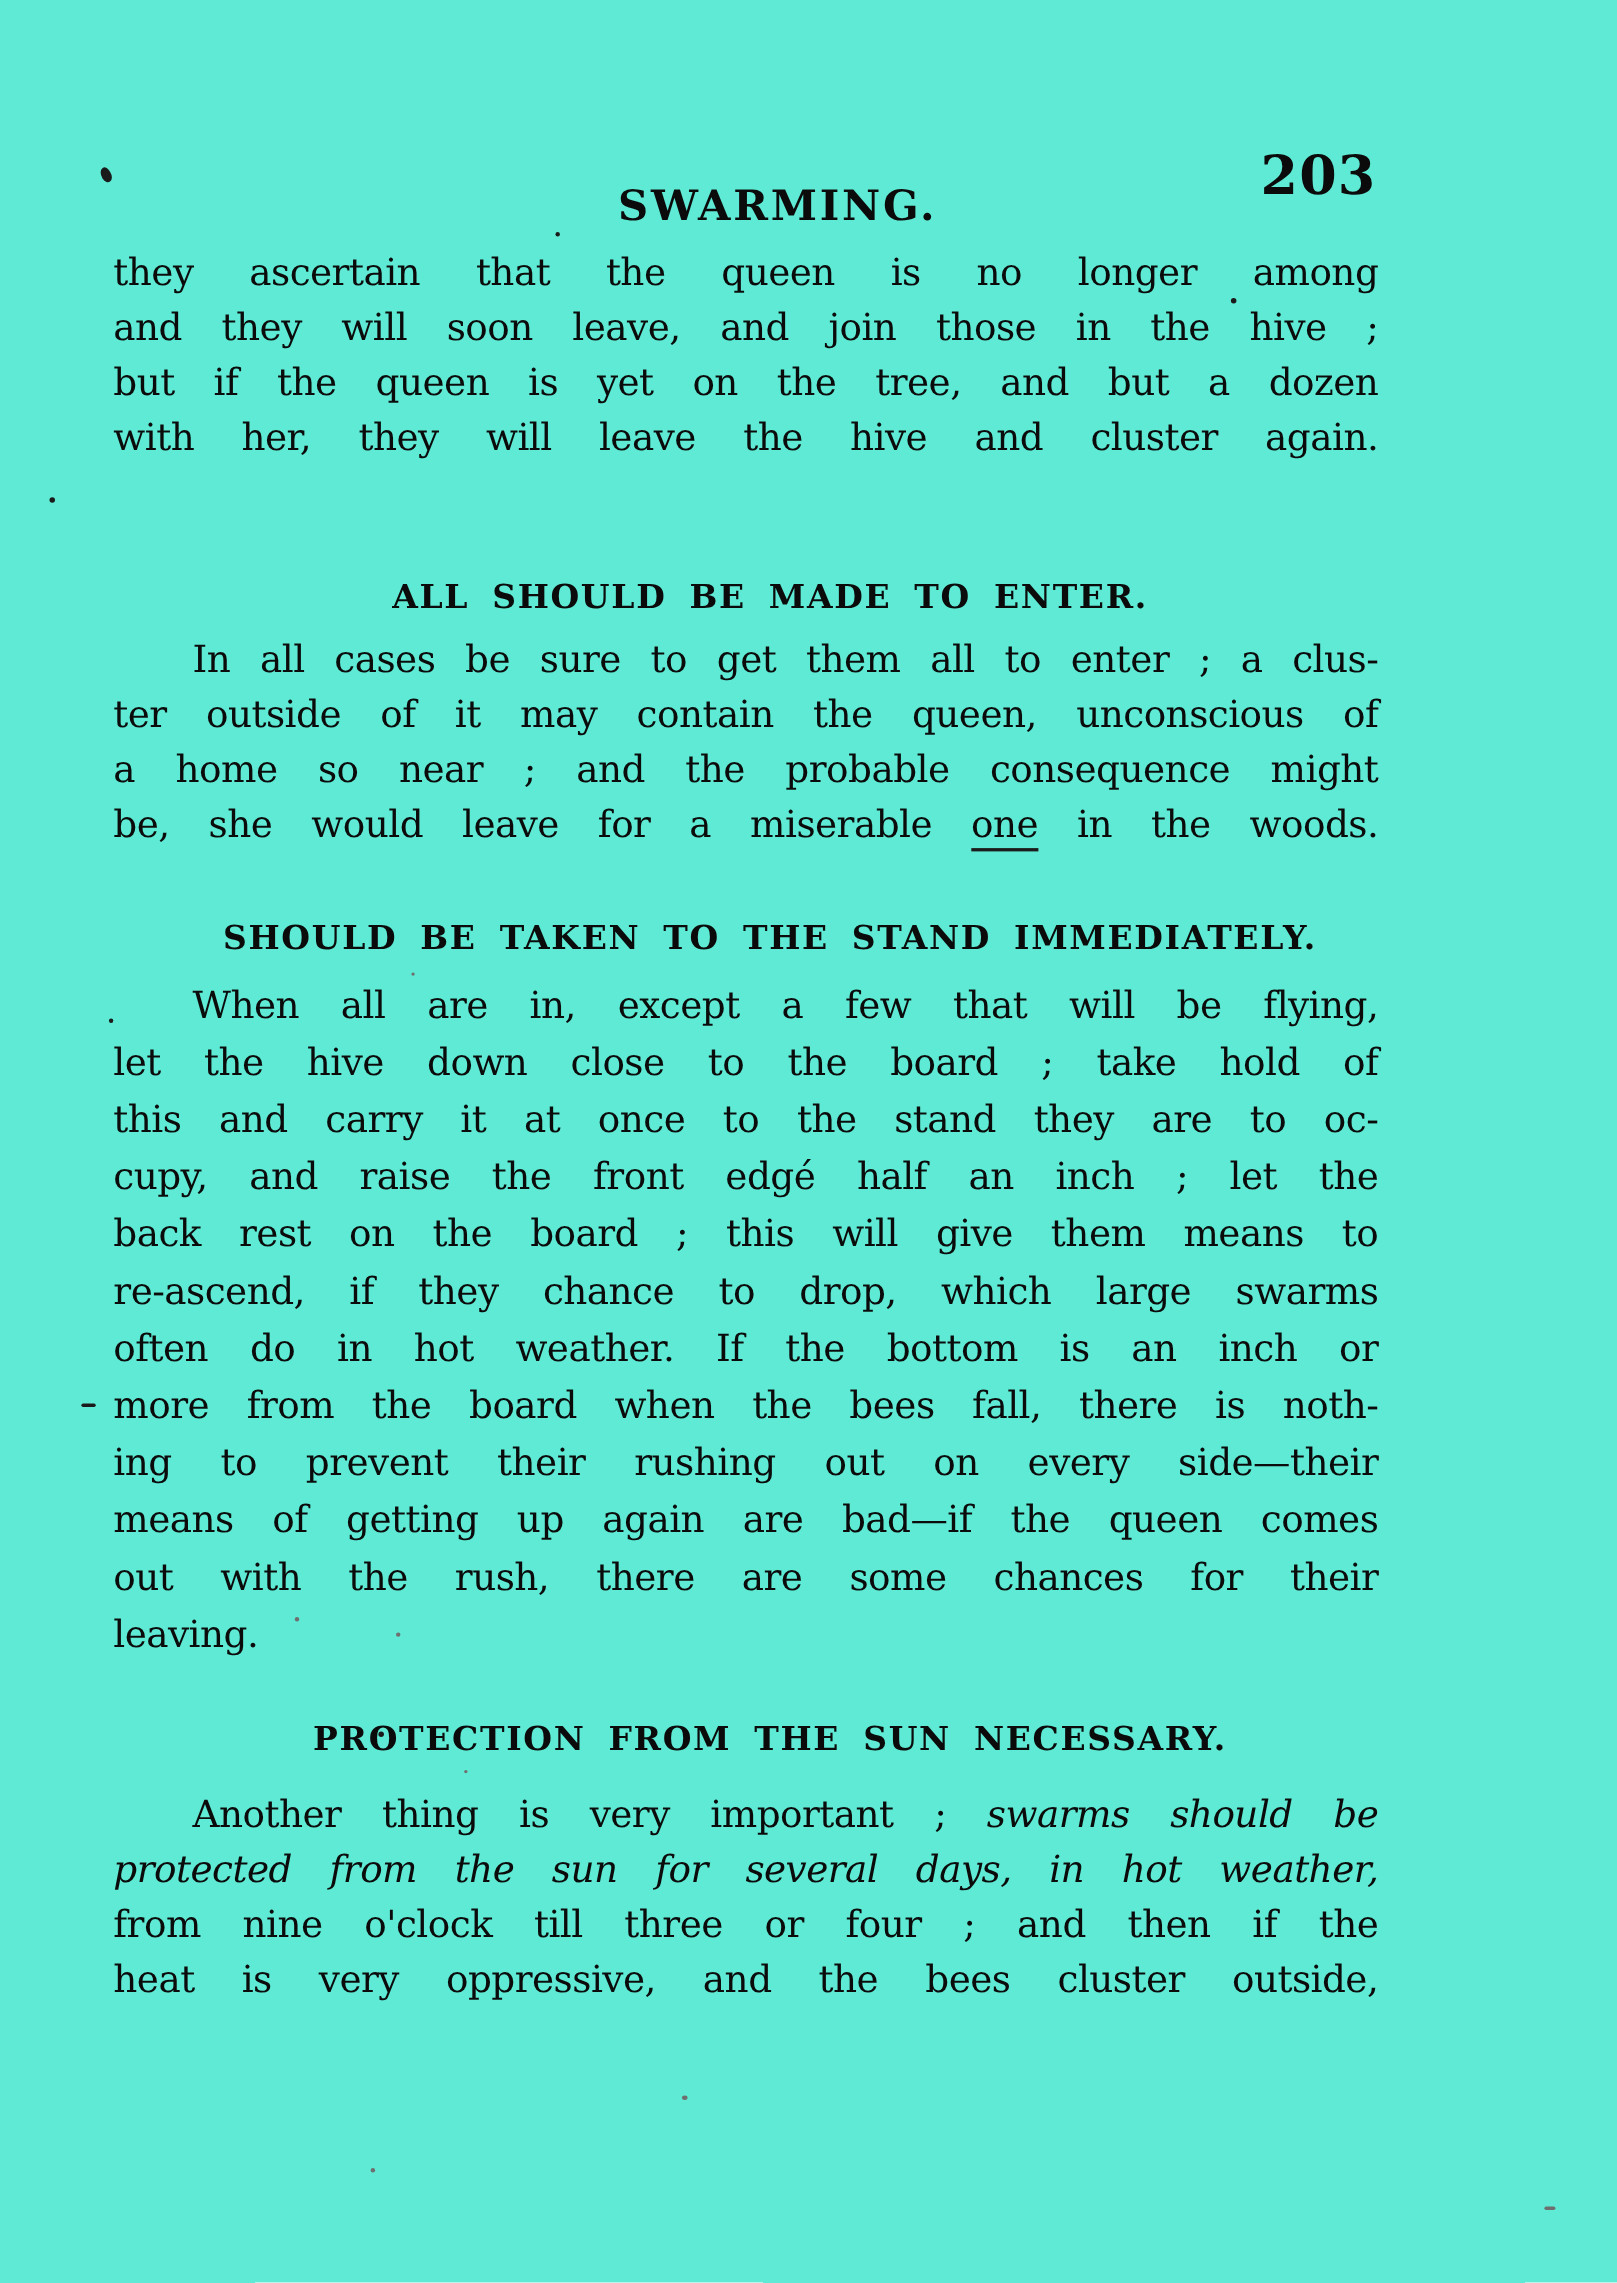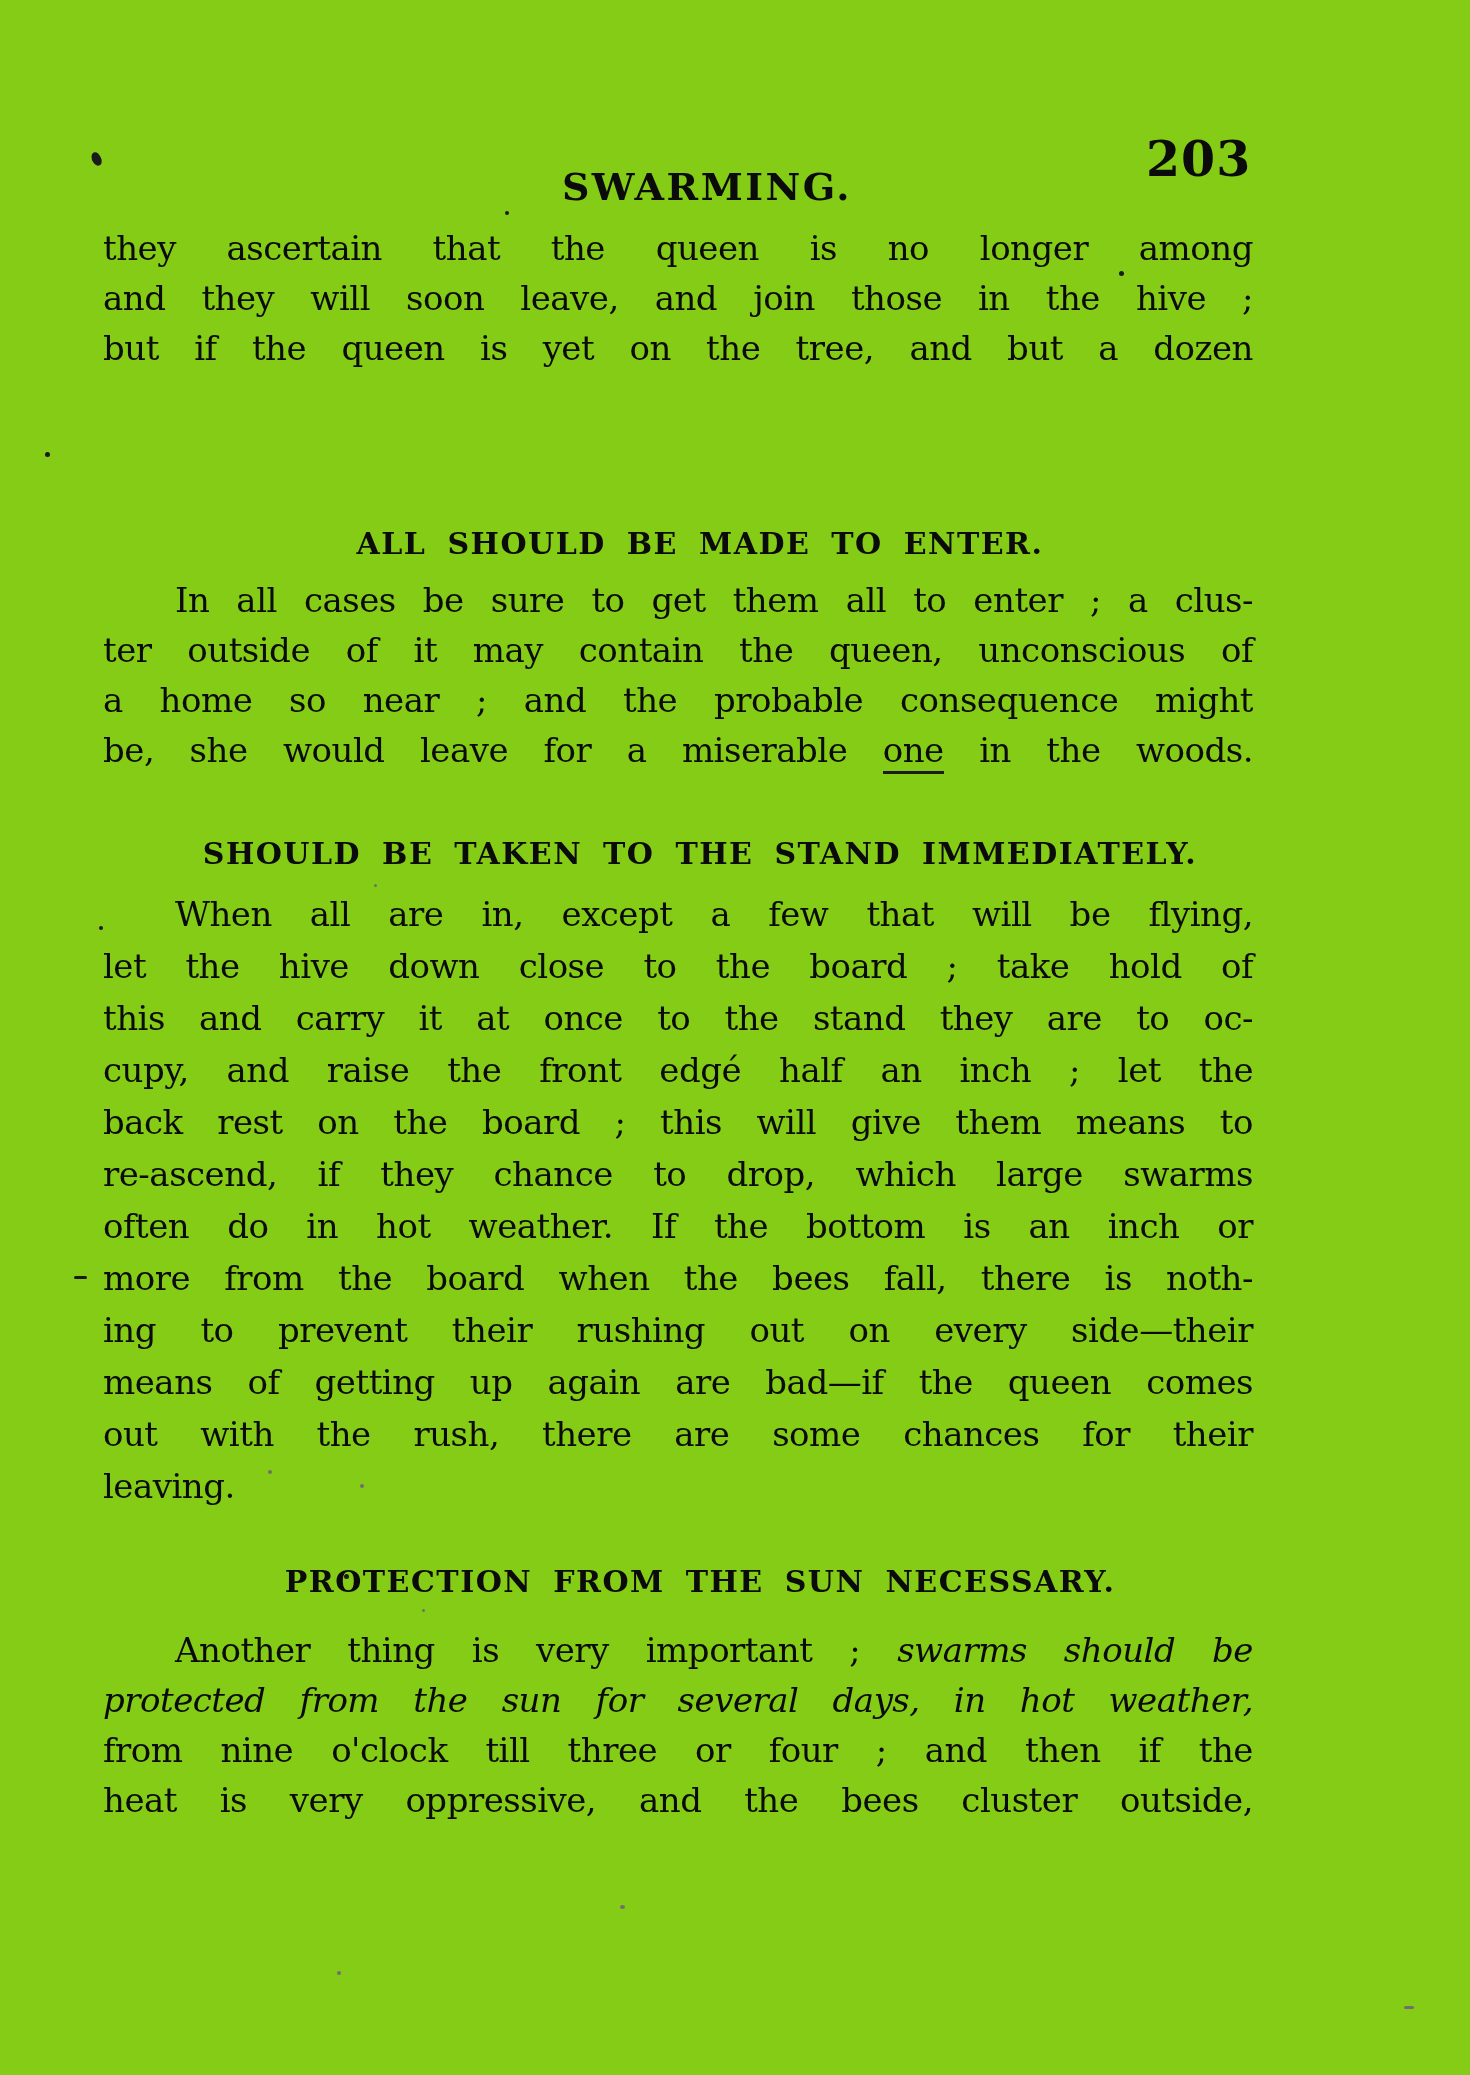--- a/index.html
+++ b/index.html
@@ -4,21 +4,21 @@
 <style>
   html, body {
     margin: 0;
     padding: 0;
     background: #ffffff;
   }
   .page {
     position: relative;
     width: 1470px;
     height: 2075px;
-    background: #84cc16;
+    background: #5eead4;
     color: #0b0b0b;
     font-family: "DejaVu Serif", "Liberation Serif", serif;
     overflow: hidden;
   }
   
   .running-title {
     position: absolute;
     top: 165px;
     left: 0;
     width: 1470px;
@@ -92,20 +92,21 @@
 <body>
 
 <div class="page">
   <div class="running-title">SWARMING.</div>
   <div class="page-number">203</div>
   <div id="content">
       <div class="para" style="top: 223px;">
         <div class="line"><span>they ascertain that the queen is no longer among</span></div>
         <div class="line"><span>and they will soon leave, and join those in the hive ;</span></div>
         <div class="line"><span>but if the queen is yet on the tree, and but a dozen</span></div>
+        <div class="line"><span>with her, they will leave the hive and cluster again.</span></div>
       </div>
       <div class="heading" style="top: 526px;">ALL SHOULD BE MADE TO ENTER.</div>
       <div class="para indent" style="top: 575px;">
         <div class="line"><span>In all cases be sure to get them all to enter ; a clus-</span></div>
         <div class="line"><span>ter outside of it may contain the queen, unconscious of</span></div>
         <div class="line"><span>a home so near ; and the probable consequence might</span></div>
         <div class="line"><span>be, she would leave for a miserable </span><span class="ul">one</span><span> in the woods.</span></div>
       </div>
       <div class="heading" style="top: 836px;">SHOULD BE TAKEN TO THE STAND IMMEDIATELY.</div>
       <div class="para indent tall" style="top: 888px;">

